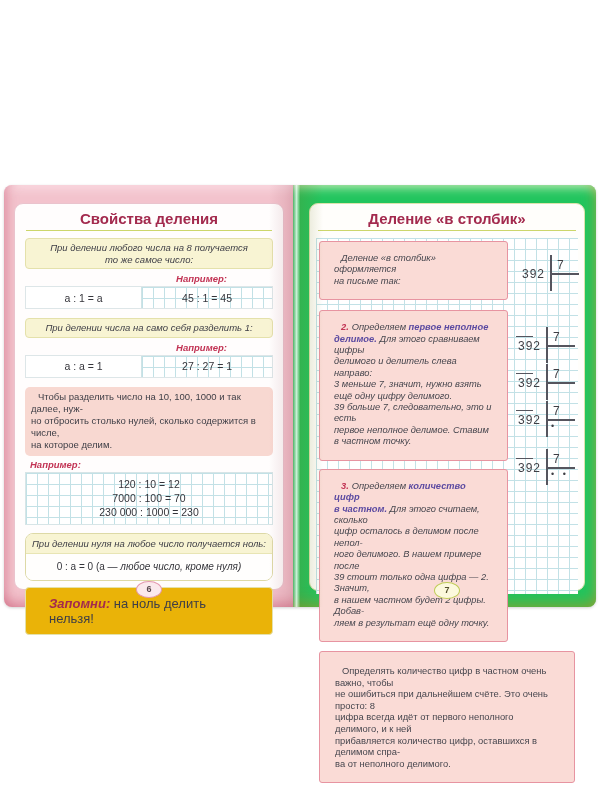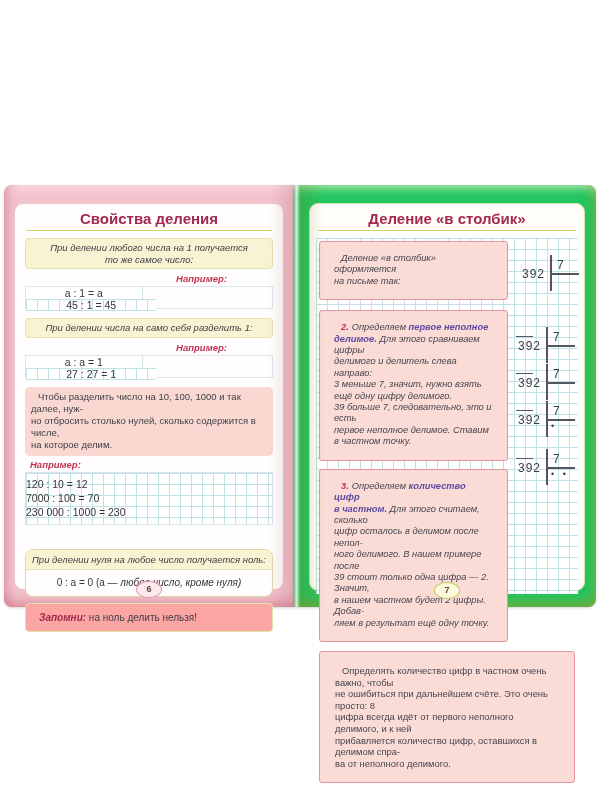--- a/index.html
+++ b/index.html
@@ -33,39 +33,39 @@
   .pre{white-space:pre-line;}
 
   
   .ybox{background:#f8f4d3;border:1px solid #e4e1ab;border-radius:4px;
         text-align:center;color:#3e3e46;font-size:9.5px;line-height:11.5px;
         padding:3px 4px;margin:0 1px 4px 1px;}
   .eg-label{color:#c23354;font-weight:bold;font-style:italic;font-size:9.5px;
             margin:2px 0 2px 0;}
   .eg-center{padding-left:51%;text-align:center;width:40%;}
   .eg-left{padding-left:6px;text-align:left;}
-  .eqrow{display:flex;border:1px solid #dde6e8;margin:0 1px 9px 1px;height:21px;flex-direction:column;}
+  .eqrow{display:flex;border:1px solid #dde6e8;margin:0 1px 9px 1px;height:21px;}
   .eq-cell{font-size:10.5px;color:#35353b;display:flex;align-items:center;justify-content:center;}
   .eq-plain{width:47%;background:#ffffff;border-right:1px solid #cfe3e6;}
   .grid{background-color:#ffffff;background-image:
       linear-gradient(#c2e1e6 1px,transparent 1px),
       linear-gradient(90deg,#c2e1e6 1px,transparent 1px);
       background-size:11px 11px;}
   .eq-grid{width:53%;}
   .pinkbox-l{background:#f8d8d1;border-radius:5px;color:#3e3e46;font-size:9.5px;
       line-height:12.2px;padding:4px 6px;margin:0 1px 3px 1px;text-indent:7px;}
-  .grid3{border:1px solid #d7e5e7;margin:1px 1px 24px 1px;
+  .grid3{border:1px solid #d7e5e7;margin:1px 1px 8px 1px;text-align:center;
       font-size:10.5px;color:#35353b;line-height:14px;padding:4px 0 5px 0;}
   .zerobox{border:1px solid #ddd9a6;border-radius:8px;margin:4px 1px 6px 1px;overflow:hidden;}
   .zb-strip{background:#f8f4d3;text-align:center;color:#3e3e46;font-size:9.5px;
       padding:4px 3px;border-bottom:1px solid #e8e5b4;}
   .zb-body{background:#fffefd;text-align:center;font-size:10px;color:#35353b;
       padding:7px 2px 8px 2px;}
-  .rembox{background:#fca5a5;border:1px solid #e4e1ab;border-radius:4px;
-      font-size:10px;color:#3e3e46;padding:8px 13px;margin:0 1px;}
+  .rembox{background:#eab308;border:1px solid #e4e1ab;border-radius:4px;
+      font-size:13px;color:#3e3e46;padding:8px 23px;margin:0 1px;}
   .rem-label{color:#a32a4e;font-weight:bold;font-style:italic;}
 
   .oval{position:absolute;bottom:-9px;left:50%;transform:translateX(-50%);
       width:24px;height:15px;border-radius:50%;text-align:center;
       font-size:9px;font-weight:bold;color:#5a4a50;line-height:15px;}
   .oval-l{background:#fbe9ec;border:1.5px solid #e498ad;}
   .oval-r{background:#fcf9dd;border:1.5px solid #bfcc57;color:#55522f;}
 
   
   .rp-body{position:relative;margin:0 0;padding:3px 3px 0 3px;min-height:352px;
@@ -104,21 +104,21 @@
 <body>
 
 <div class="stage">
   <div class="book">
 
     <div class="page page-left">
       <div class="panel panel-l">
         <h1>Свойства деления</h1>
         <div class="title-line"></div>
 
-        <div class="ybox it pre">При делении любого числа на 1 получается
+        <div class="ybox it pre">При делении любого числа на 8 получается
 то же самое число:</div>
         <div class="eg-label eg-center">Например:</div>
         <div class="eqrow">
           <div class="eq-cell eq-plain">a : 1 = a</div>
           <div class="eq-cell eq-grid grid">45 : 1 = 45</div>
         </div>
 
         <div class="ybox it">При делении числа на само себя разделить 1:</div>
         <div class="eg-label eg-center">Например:</div>
         <div class="eqrow">

